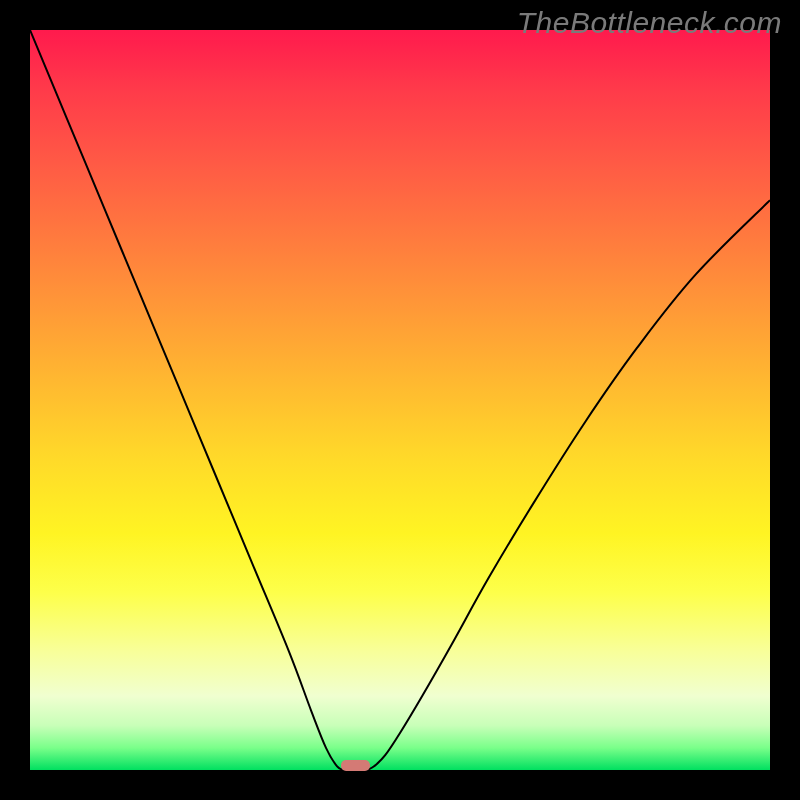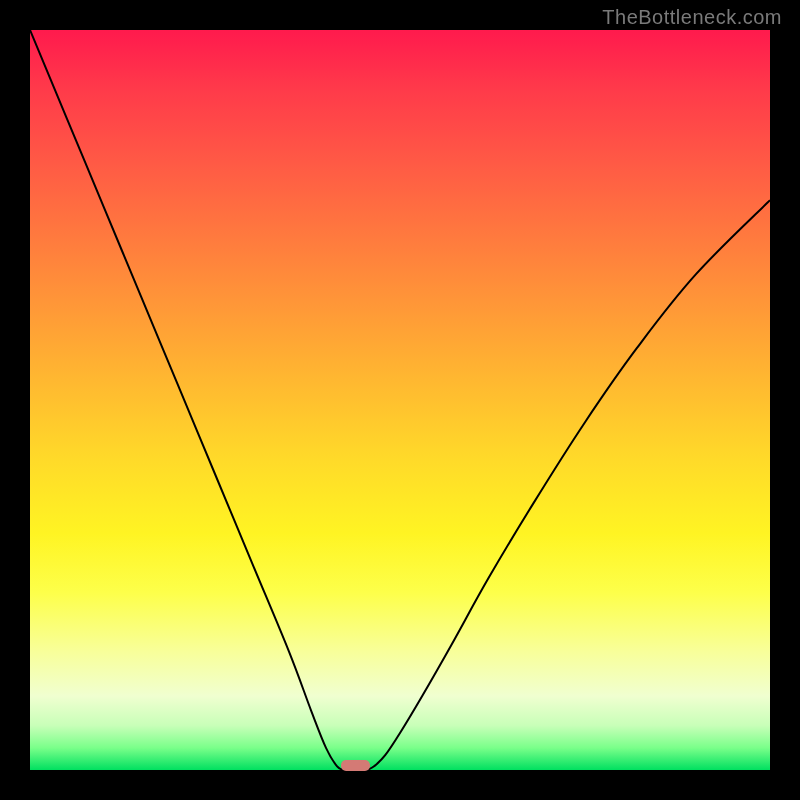--- a/index.html
+++ b/index.html
@@ -1,17 +1,17 @@
 <!DOCTYPE html>
 <html><head>
 <meta charset="utf-8">
 <style>
   * { margin: 0; padding: 0; box-sizing: border-box; }
   body { width: 800px; height: 800px; background: #000; position: relative; font-family: Arial, sans-serif; }
-  .watermark { position: absolute; top: 6px; right: 18px; color: #7a7a7a; font-size: 20px; font-weight: 500; letter-spacing: 0.5px; z-index: 10; }
+  .watermark { position: absolute; top: 6px; right: 18px; color: #7a7a7a; font-size: 30px; font-weight: 500; letter-spacing: 0.5px; z-index: 10; font-style: italic; }
   .frame { position: absolute; top: 30px; left: 30px; right: 30px; bottom: 30px; background: #000; }
   .plot-area { position: absolute; top: 0; left: 0; right: 0; bottom: 0; }
   .gradient-bg {
     position: absolute; top: 0; left: 0; right: 0; bottom: 0;
     background: linear-gradient(to bottom,
       #ff1a4d 0%,
       #ff3a4a 8%,
       #ff5a45 18%,
       #ff7a3e 28%,
       #ff9a37 38%,

